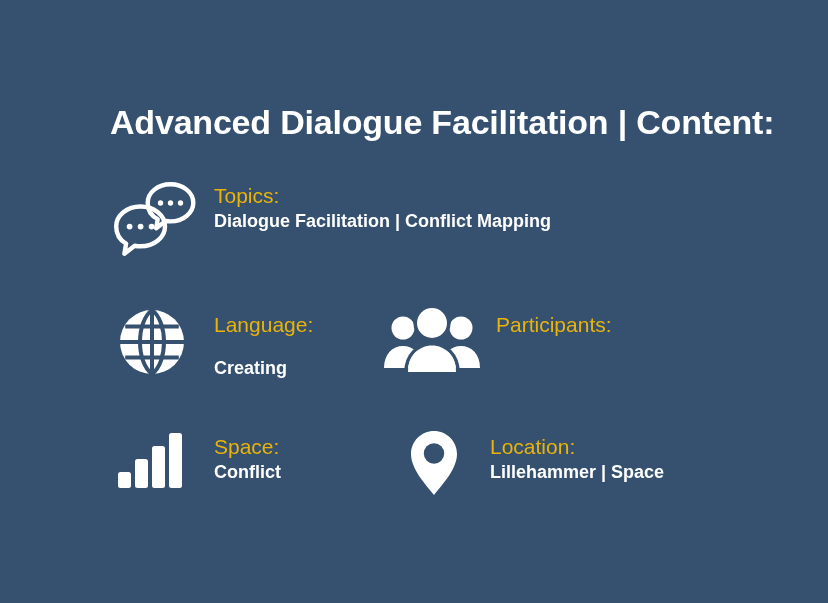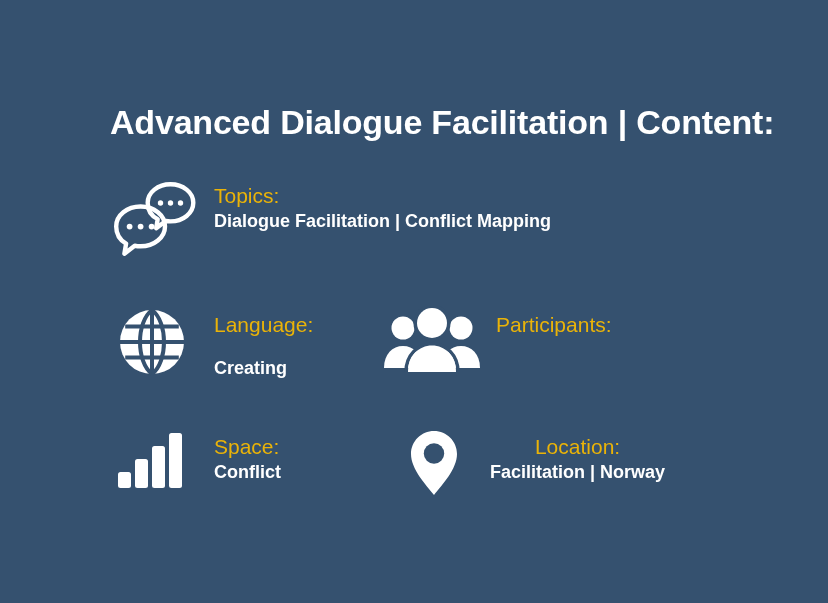--- a/index.html
+++ b/index.html
@@ -39,21 +39,21 @@
   .icon-globe       { width:80px; height:72px; }
   .icon-people      { width:100px; height:68px; }
   .icon-bars        { width:80px; height:64px; }
   .icon-pin         { width:56px; height:70px; }
 
   .text-block { display:flex; flex-direction:column; }
   .tb-topics       { padding-left:14px; padding-top:5px; }
   .tb-language     { padding-left:22px; padding-top:6px;gap:18px; }
   .tb-participants { padding-left:14px; padding-top:6px;gap:28px; }
   .tb-level        { padding-left:22px; padding-top:6px; }
-  .tb-location     { padding-left:28px; padding-top:6px;text-align:center; }
+  .tb-location     { padding-left:28px; padding-top:6px; }
 
   .label {
     font-size:21px;
     font-weight:normal;
     color:#eab308;
     line-height:1.28;
     white-space:nowrap;
   }
   .value {
     font-size:18px;
@@ -166,17 +166,17 @@
 
   <div class="row row-location">
     <div class="icon-wrap icon-pin">
       <svg viewBox="0 0 52 68" width="52" height="68" aria-hidden="true">
         <path d="M26 2 C13.3 2 3 12.3 3 25 C3 40 18 56 26 66 C34 56 49 40 49 25 C49 12.3 38.7 2 26 2 Z" fill="#ffffff"></path>
         <circle cx="26" cy="24.5" r="10.2" fill="#35516f"></circle>
       </svg>
     </div>
     <div class="text-block tb-location">
       <div class="label">Location:</div>
-      <div class="value">Facilitation | Norway</div>
+      <div class="value">Lillehammer | Space</div>
     </div>
   </div>
 
 </div>
 
 </body></html>

